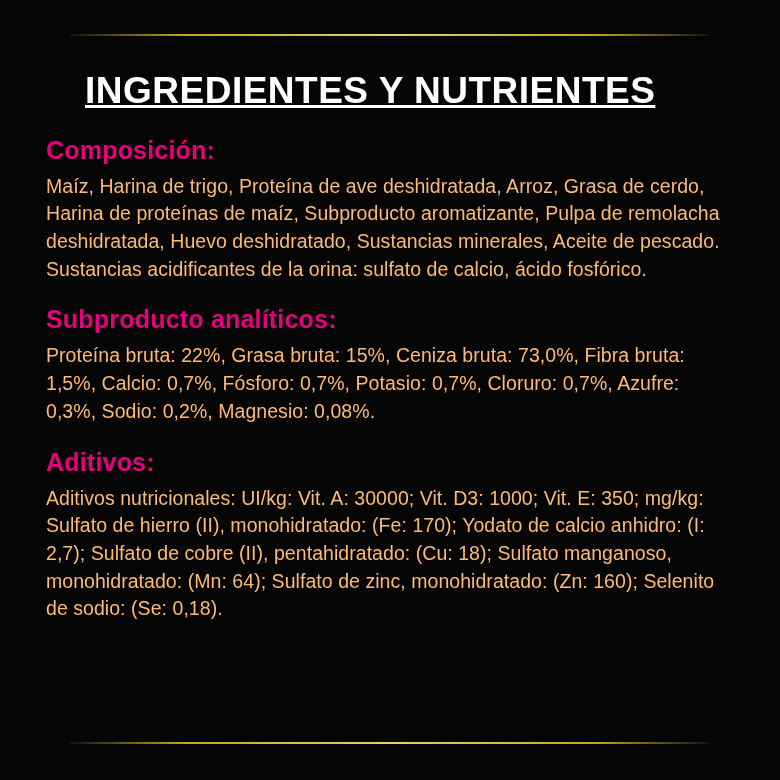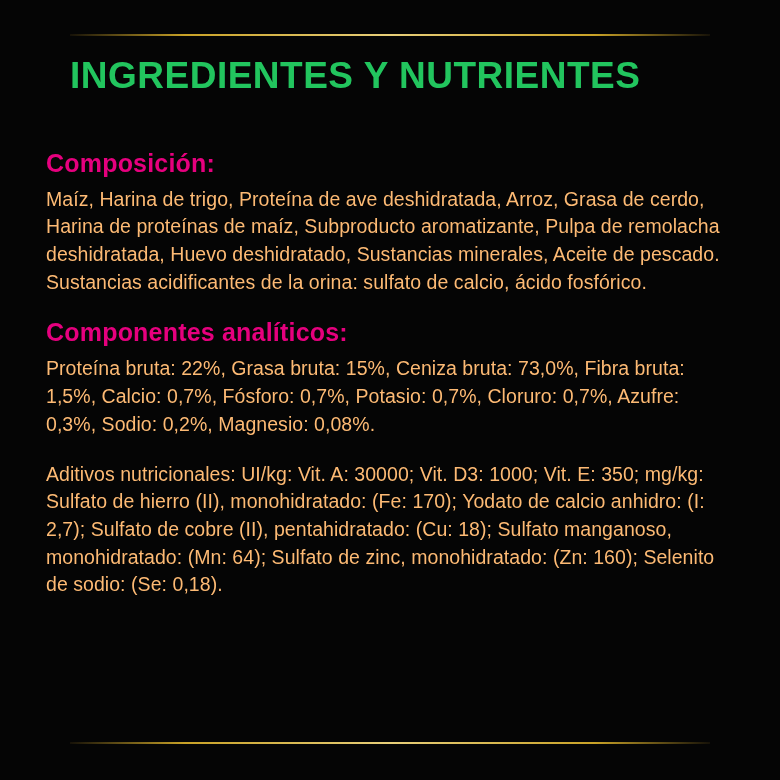--- a/index.html
+++ b/index.html
@@ -40,31 +40,32 @@
   .content {
     position: absolute;
     left: 0;
     top: 0;
     width: 780px;
     padding: 56px 44px 0 44px;
     box-sizing: border-box;
   }
 
   h1.title {
-    margin: 0;
+    margin: 15px;
     padding: 0 0 0 26px;
-    color: #22c55e;
+    color: #ffffff;
     font-size: 37px;
     font-weight: bold;
     letter-spacing: 0.5px;
     line-height: 1.1;
+    text-decoration: underline;
   }
 
   .sections {
-    margin-top: 52px;
+    margin-top: 24px;
     padding: 0 4px 0 2px;
   }
 
   .section { margin-bottom: 22px; }
   .section:last-child { margin-bottom: 0; }
 
   h2.section-head {
     margin: 0 0 8px 0;
     color: #e6007e;
     font-size: 25px;
@@ -94,23 +95,24 @@
     <h1 class="title">INGREDIENTES Y NUTRIENTES</h1>
 
     <div class="sections">
 
       <div class="section">
         <h2 class="section-head">Composición:</h2>
         <p class="section-body">Maíz, Harina de trigo, Proteína de ave deshidratada, Arroz, Grasa de cerdo, Harina de proteínas de maíz, Subproducto aromatizante, Pulpa de remolacha deshidratada, Huevo deshidratado, Sustancias minerales, Aceite de pescado. Sustancias acidificantes de la orina: sulfato de calcio, ácido fosfórico.</p>
       </div>
 
       <div class="section">
-        <h2 class="section-head">Componentes analíticos:</h2>
+        <h2 class="section-head">Subproducto analíticos:</h2>
         <p class="section-body">Proteína bruta: 22%, Grasa bruta: 15%, Ceniza bruta: 73,0%, Fibra bruta: 1,5%, Calcio: 0,7%, Fósforo: 0,7%, Potasio: 0,7%, Cloruro: 0,7%, Azufre: 0,3%, Sodio: 0,2%, Magnesio: 0,08%.</p>
       </div>
 
       <div class="section">
+        <h2 class="section-head">Aditivos:</h2>
         <p class="section-body">Aditivos nutricionales: UI/kg: Vit. A: 30000; Vit. D3: 1000; Vit. E: 350; mg/kg: Sulfato de hierro (II), monohidratado: (Fe: 170); Yodato de calcio anhidro: (I: 2,7); Sulfato de cobre (II), pentahidratado: (Cu: 18); Sulfato manganoso, monohidratado: (Mn: 64); Sulfato de zinc, monohidratado: (Zn: 160); Selenito de sodio: (Se: 0,18).</p>
       </div>
 
     </div>
   </div>
 </div>
 
 </body></html>

